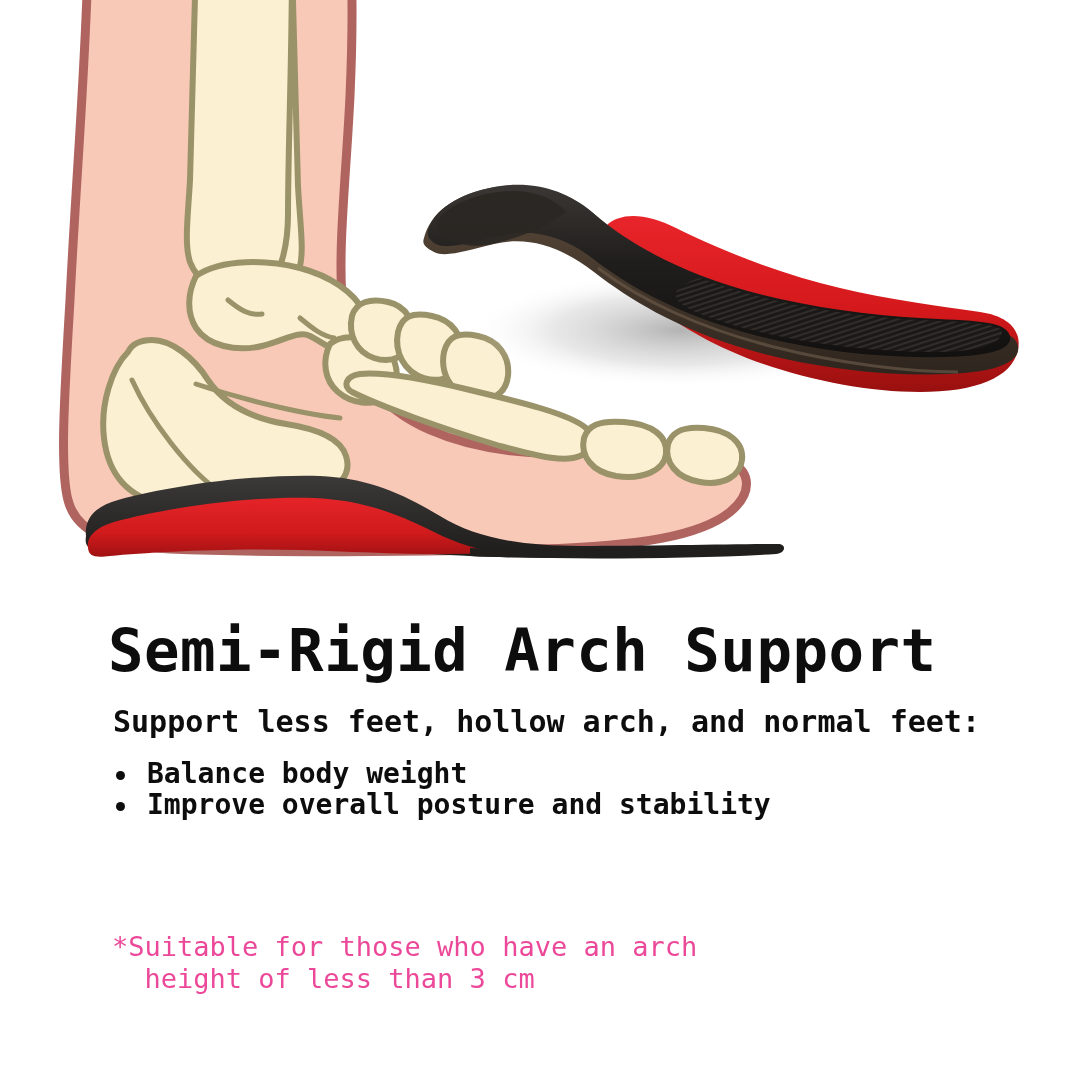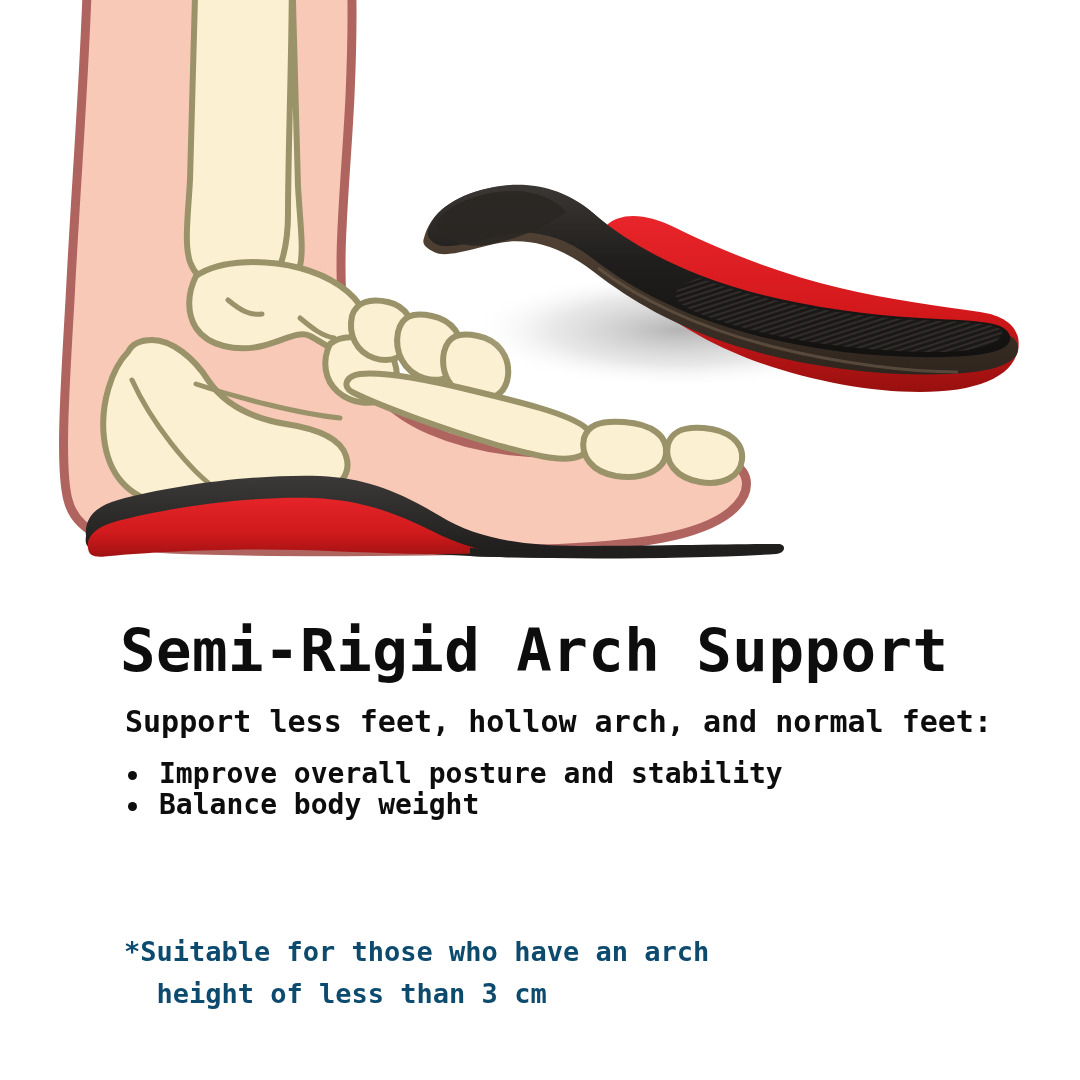--- a/index.html
+++ b/index.html
@@ -25,21 +25,21 @@
   }
   #illustration svg {
     display: block;
     width: 1080px;
     height: 600px;
   }
 
   
   #text-block {
     position: absolute;
-    left: 12px;
+    left: 0;
     top: 600px;
     width: 988px;
     height: 480px;
   }
 
   .headline {
     position: absolute;
     left: 108px;
     top: 20px;
     font-size: 59px;
@@ -87,23 +87,23 @@
     height: 9px;
     border-radius: 50%;
     background: #0d0d0d;
   }
 
   .footnote {
     position: absolute;
     left: 112px;
     top: 331px;
     font-size: 27px;
-    font-weight: bold;
-    color: #0c4a6e;
-    line-height: 42px;
+    font-weight: normal;
+    color: #ec4899;
+    line-height: 32px;
     white-space: pre;
     letter-spacing: 0px;
   }
 </style>
 </head>
 <body>
 
 <div id="illustration">
   <svg viewBox="0 0 1080 600" xmlns="http://www.w3.org/2000/svg">
     <defs>
@@ -327,24 +327,24 @@
 
 <div id="text-block">
 
   <div class="headline">Semi-Rigid Arch Support</div>
 
   <div class="subtitle">Support less feet, hollow arch, and normal feet:</div>
 
   <ul class="bullet-list">
     <li>
       <span class="bullet-dot"></span>
-      <span>Improve overall posture and stability</span>
+      <span>Balance body weight</span>
     </li>
     <li>
       <span class="bullet-dot"></span>
-      <span>Balance body weight</span>
+      <span>Improve overall posture and stability</span>
     </li>
   </ul>
 
   <div class="footnote">*Suitable for those who have an arch
   height of less than 3 cm</div>
 
 </div>
 
 </body></html>

